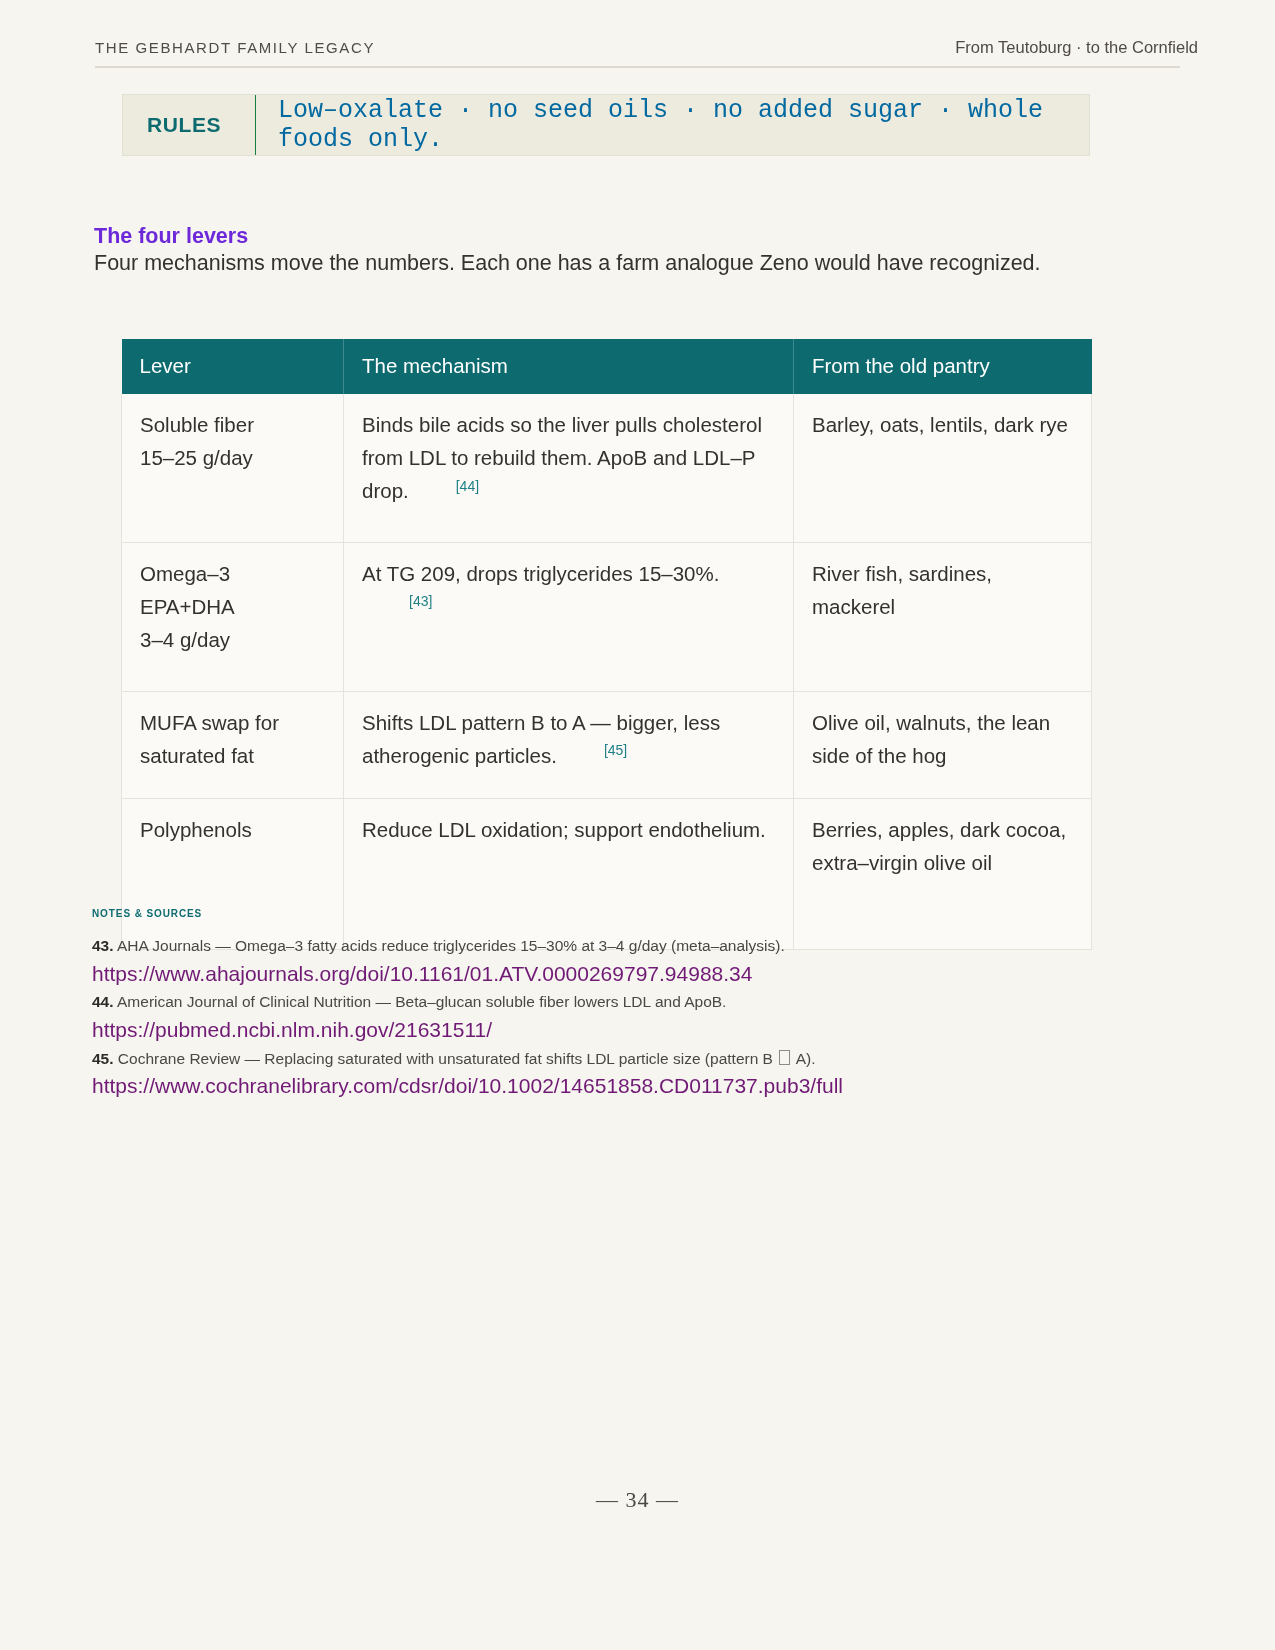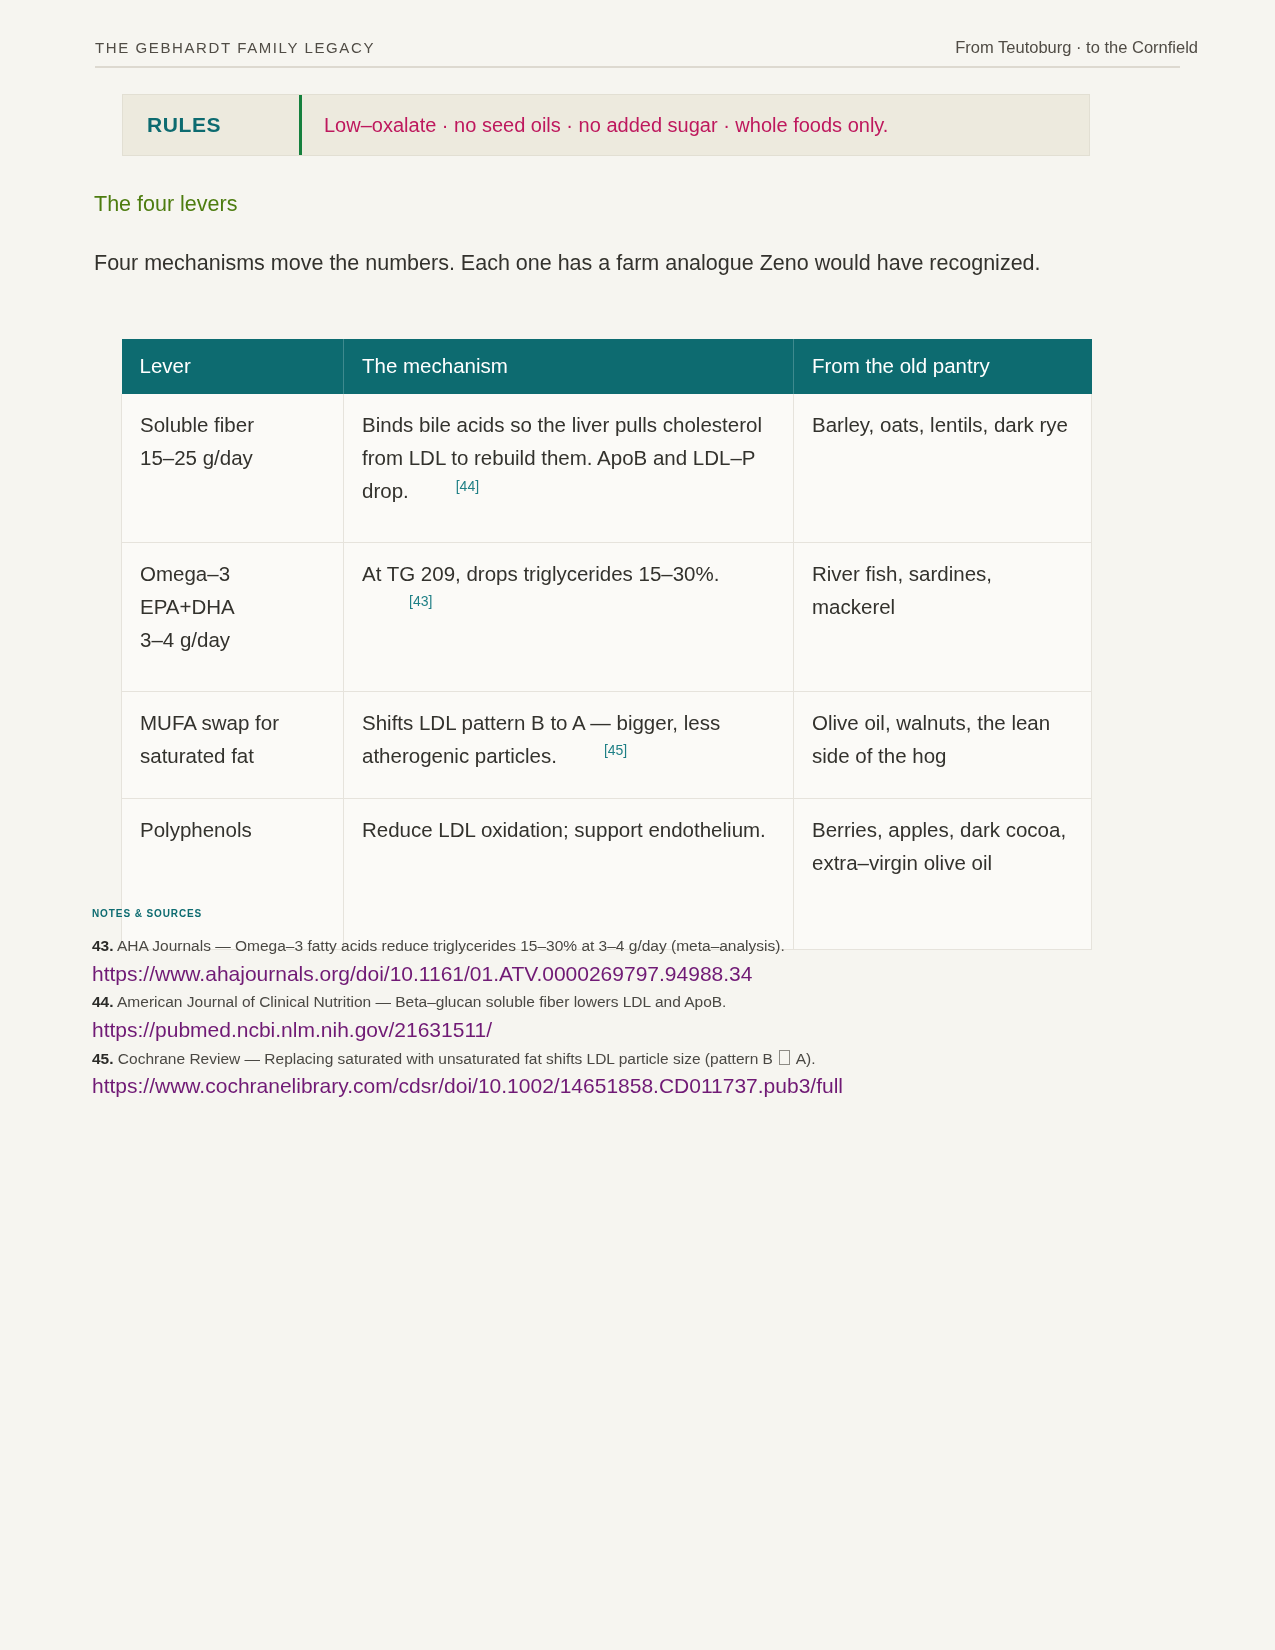--- a/index.html
+++ b/index.html
@@ -58,48 +58,49 @@
     top: 94px;
     width: 968px;
     height: 62px;
     background: #edeade;
     border: 1px solid #e2dfd3;
     display: flex;
     align-items: stretch;
     box-sizing: border-box;
   }
   .callout-label {
-    width: 179px;
+    width: 133px;
     display: flex;
     align-items: center;
     padding-left: 24px;
     box-sizing: border-box;
     color: #0d6b70;
     font-weight: bold;
     font-size: 21px;
     letter-spacing: 0.6px;
-    border-right: 3px solid #15803d;
+    border-right: 1px solid #15803d;
   }
   .callout-body {
     flex: 1;
     display: flex;
     align-items: center;
     padding-left: 22px;
-    font-size: 20px;
-    color: #be185d;
+    font-size: 25px;
+    color: #0369a1;
+    font-family: Liberation Mono, monospace;
   }
 
   
   .sec-title {
     position: absolute;
     left: 94px;
-    top: 192px;
+    top: 224px;
     font-size: 21.5px;
-    font-weight: normal;
-    color: #4d7c0f;
+    font-weight: bold;
+    color: #6d28d9;
   }
   .intro {
     position: absolute;
     left: 94px;
     top: 246px;
     width: 1025px;
     font-size: 21.5px;
     line-height: 1.62;
     color: #33322d;
   }
@@ -269,14 +270,15 @@
     <div class="note-line"><span class="note-num">43.</span><span> AHA Journals — Omega–3 fatty acids reduce triglycerides 15–30% at 3–4 g/day (meta–analysis).</span></div>
     <div class="note-url">https://www.ahajournals.org/doi/10.1161/01.ATV.0000269797.94988.34</div>
 
     <div class="note-line"><span class="note-num">44.</span><span> American Journal of Clinical Nutrition — Beta–glucan soluble fiber lowers LDL and ApoB.</span></div>
     <div class="note-url">https://pubmed.ncbi.nlm.nih.gov/21631511/</div>
 
     <div class="note-line"><span class="note-num">45.</span><span> Cochrane Review — Replacing saturated with unsaturated fat shifts LDL particle size (pattern B </span><span class="tofu"></span><span> A).</span></div>
     <div class="note-url">https://www.cochranelibrary.com/cdsr/doi/10.1002/14651858.CD011737.pub3/full</div>
   </div>
 
+  <div class="folio">— 34 —</div>
 
 </div>
 
 </body></html>

